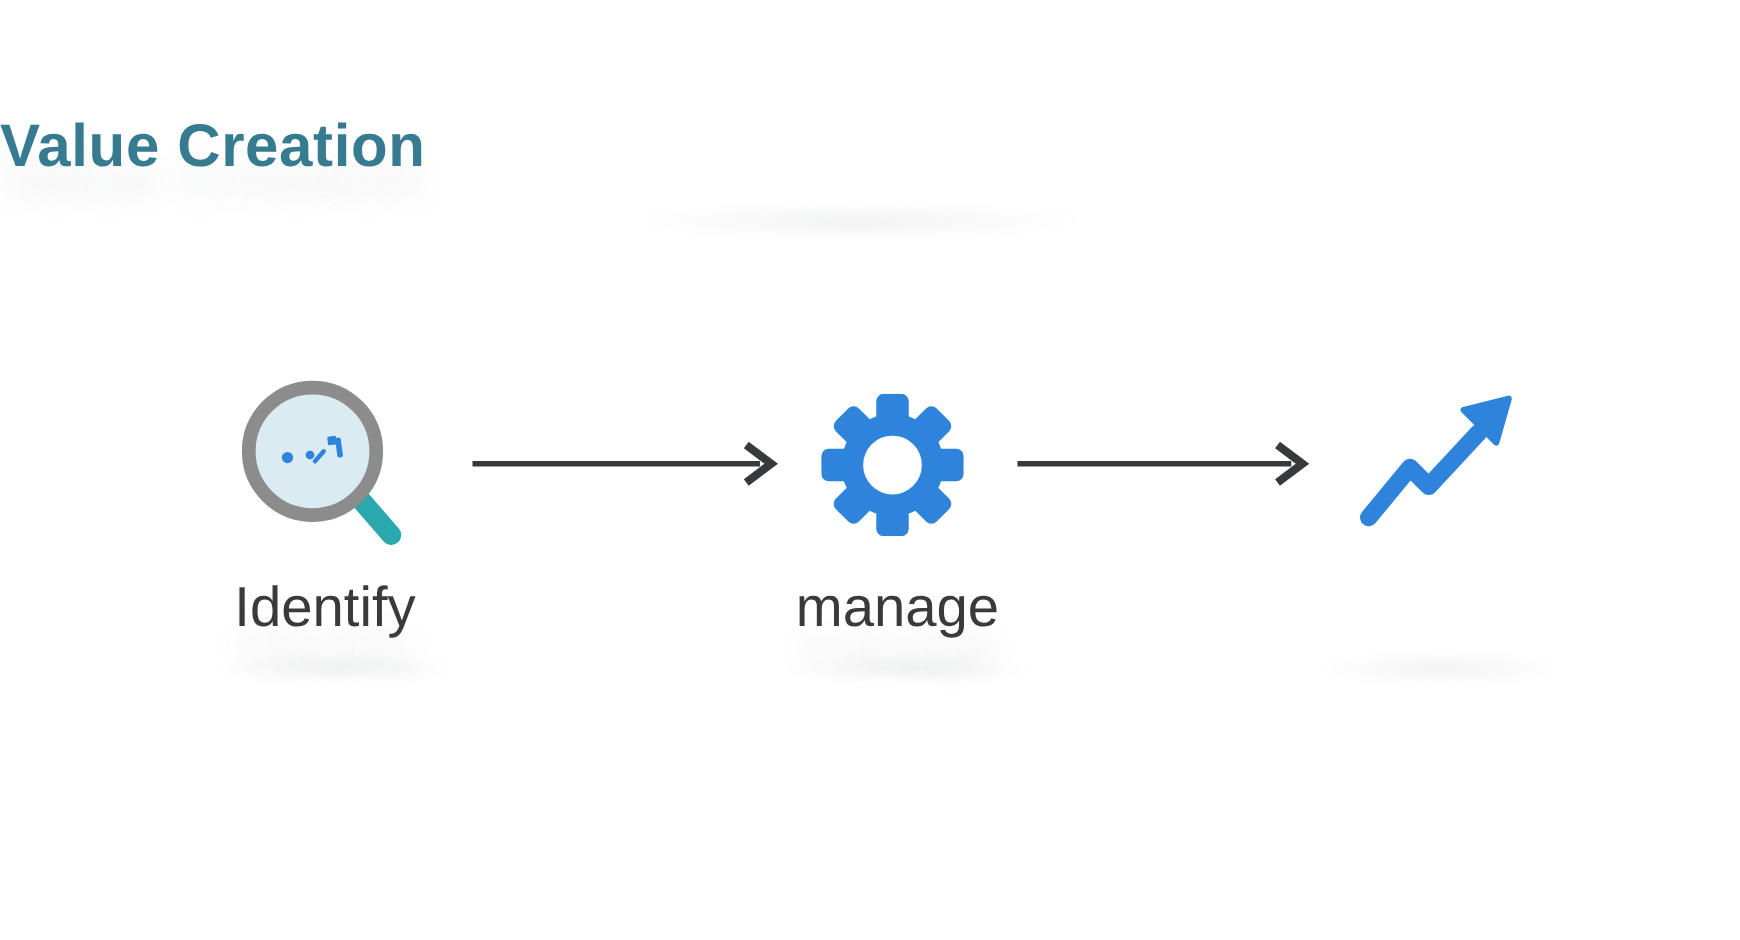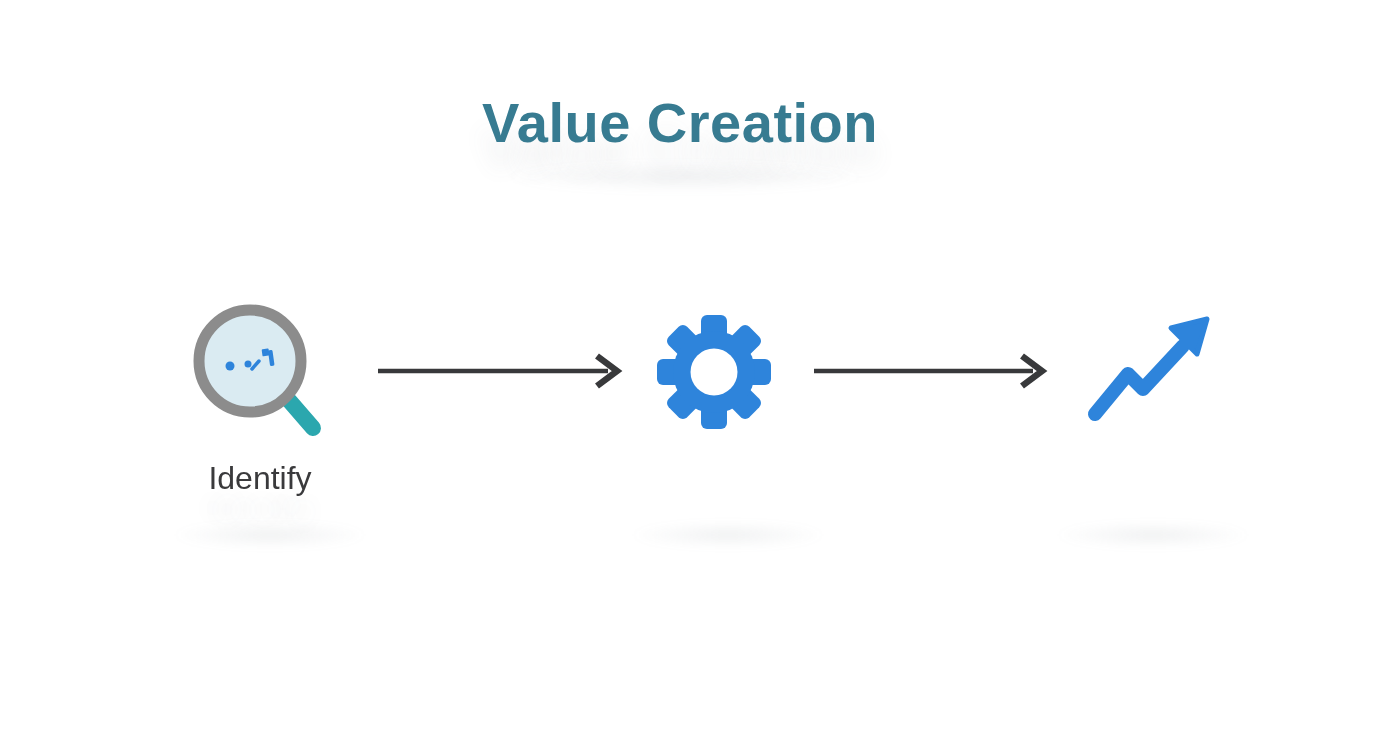--- a/index.html
+++ b/index.html
@@ -13,33 +13,33 @@
     width: 1392px;
     height: 752px;
     background: #ffffff;
     overflow: hidden;
   }
   .title {
     position: absolute;
     top: 90px;
     left: 0;
     width: 1360px;
-    text-align: center;
-    font-size: 56px;
+    text-align: left;
+    font-size: 48px;
     font-weight: 600;
     letter-spacing: 0.5px;
     color: var(--title-teal, #377B91);
     text-shadow: 0 26px 22px rgba(100,110,120,0.10);
   }
   .step-label {
     position: absolute;
     top: 460px;
     width: 260px;
     text-align: center;
-    font-size: 32px;
+    font-size: 45px;
     font-weight: 500;
     color: var(--label-dark, #3A3A3C);
     text-shadow: 0 30px 20px rgba(100,110,120,0.10);
   }
   #label-identify { left: 130px; }
   #label-manage  { left: 588px; }
   #label-profit  { left: 1013px; }
   .icon-wrap { position: absolute; }
   #icon-identify { left: 193px; top: 304px; }
   #icon-manage   { left: 657px; top: 315px; }
@@ -118,14 +118,15 @@
         <polyline points="597,356 617,371 597,386" stroke-width="6.5" stroke-linejoin="miter"></polyline>
       </g>
       <g>
         <line x1="814" y1="371" x2="1033" y2="371" stroke-width="4.5"></line>
         <polyline points="1022,356 1042,371 1022,386" stroke-width="6.5" stroke-linejoin="miter"></polyline>
       </g>
     </g>
   </svg>
 
   <div class="step-label" id="label-identify">Identify</div>
+  <div class="step-label" id="label-manage">manage</div>
 
 </div>
 
 </body></html>

